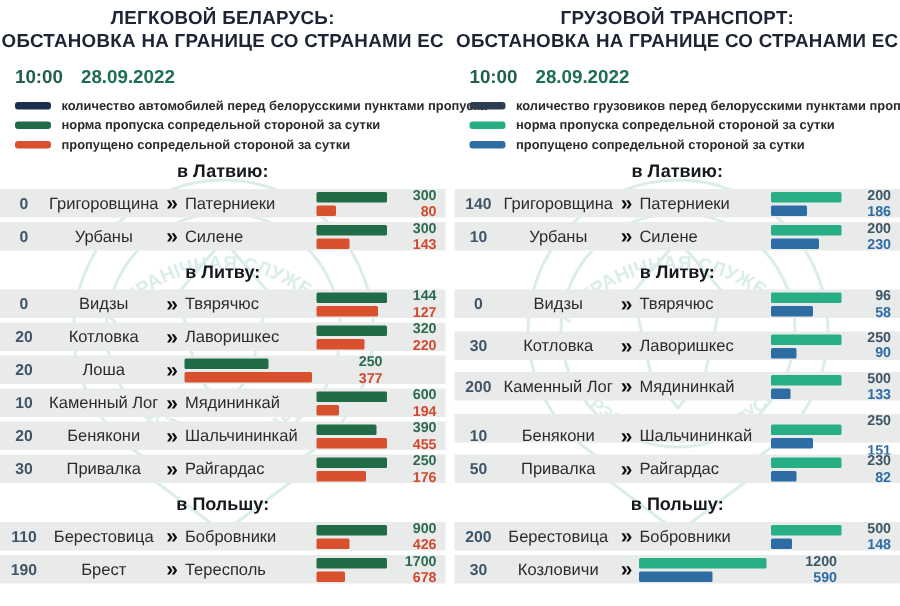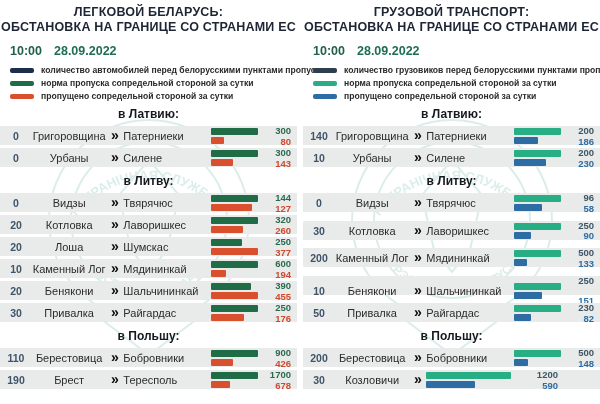--- a/index.html
+++ b/index.html
@@ -144,29 +144,28 @@
     <span class="queue" style="color: rgb(63, 84, 104);">20</span>
     <span class="from">Котловка</span>
     <span class="arrow">»</span>
     <span class="to">Лаворишкес</span>
     <span class="bars">
       <span class="bar" style="width: 100%; background: rgb(32, 108, 70);"></span>
       <span class="bar" style="width: 68.75%; background: rgb(216, 80, 45);"></span>
     </span>
     <span class="values">
       <span style="color: rgb(44, 106, 78);">320</span>
-      <span style="color: rgb(207, 74, 46);">260</span>
+      <span style="color: rgb(207, 74, 46);">220</span>
     </span>
   </div>
 
   <div class="row">
     <span class="queue" style="color: rgb(63, 84, 104);">20</span>
     <span class="from">Лоша</span>
     <span class="arrow">»</span>
-    <span class="to">Шумскас</span>
     <span class="bars">
       <span class="bar" style="width: 66.313%; background: rgb(32, 108, 70);"></span>
       <span class="bar" style="width: 100%; background: rgb(216, 80, 45);"></span>
     </span>
     <span class="values">
       <span style="color: rgb(44, 106, 78);">250</span>
       <span style="color: rgb(207, 74, 46);">377</span>
     </span>
   </div>
 

